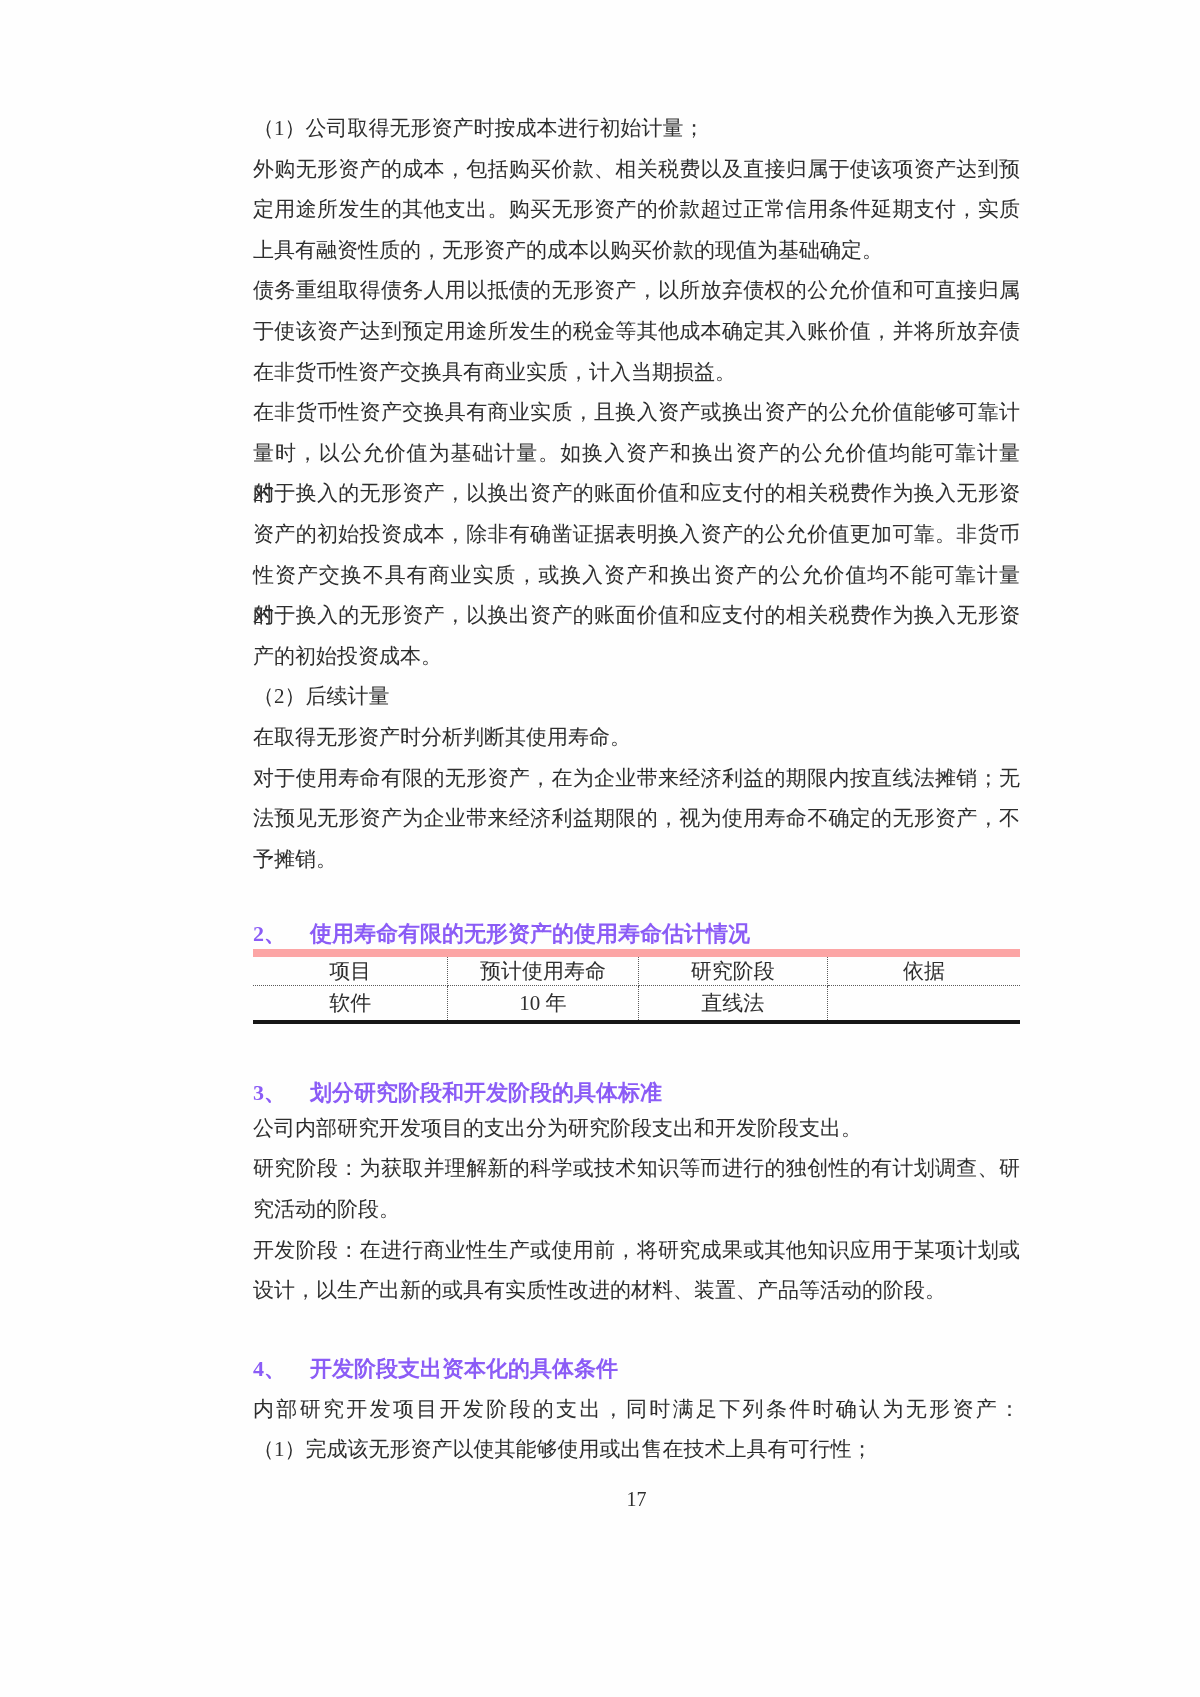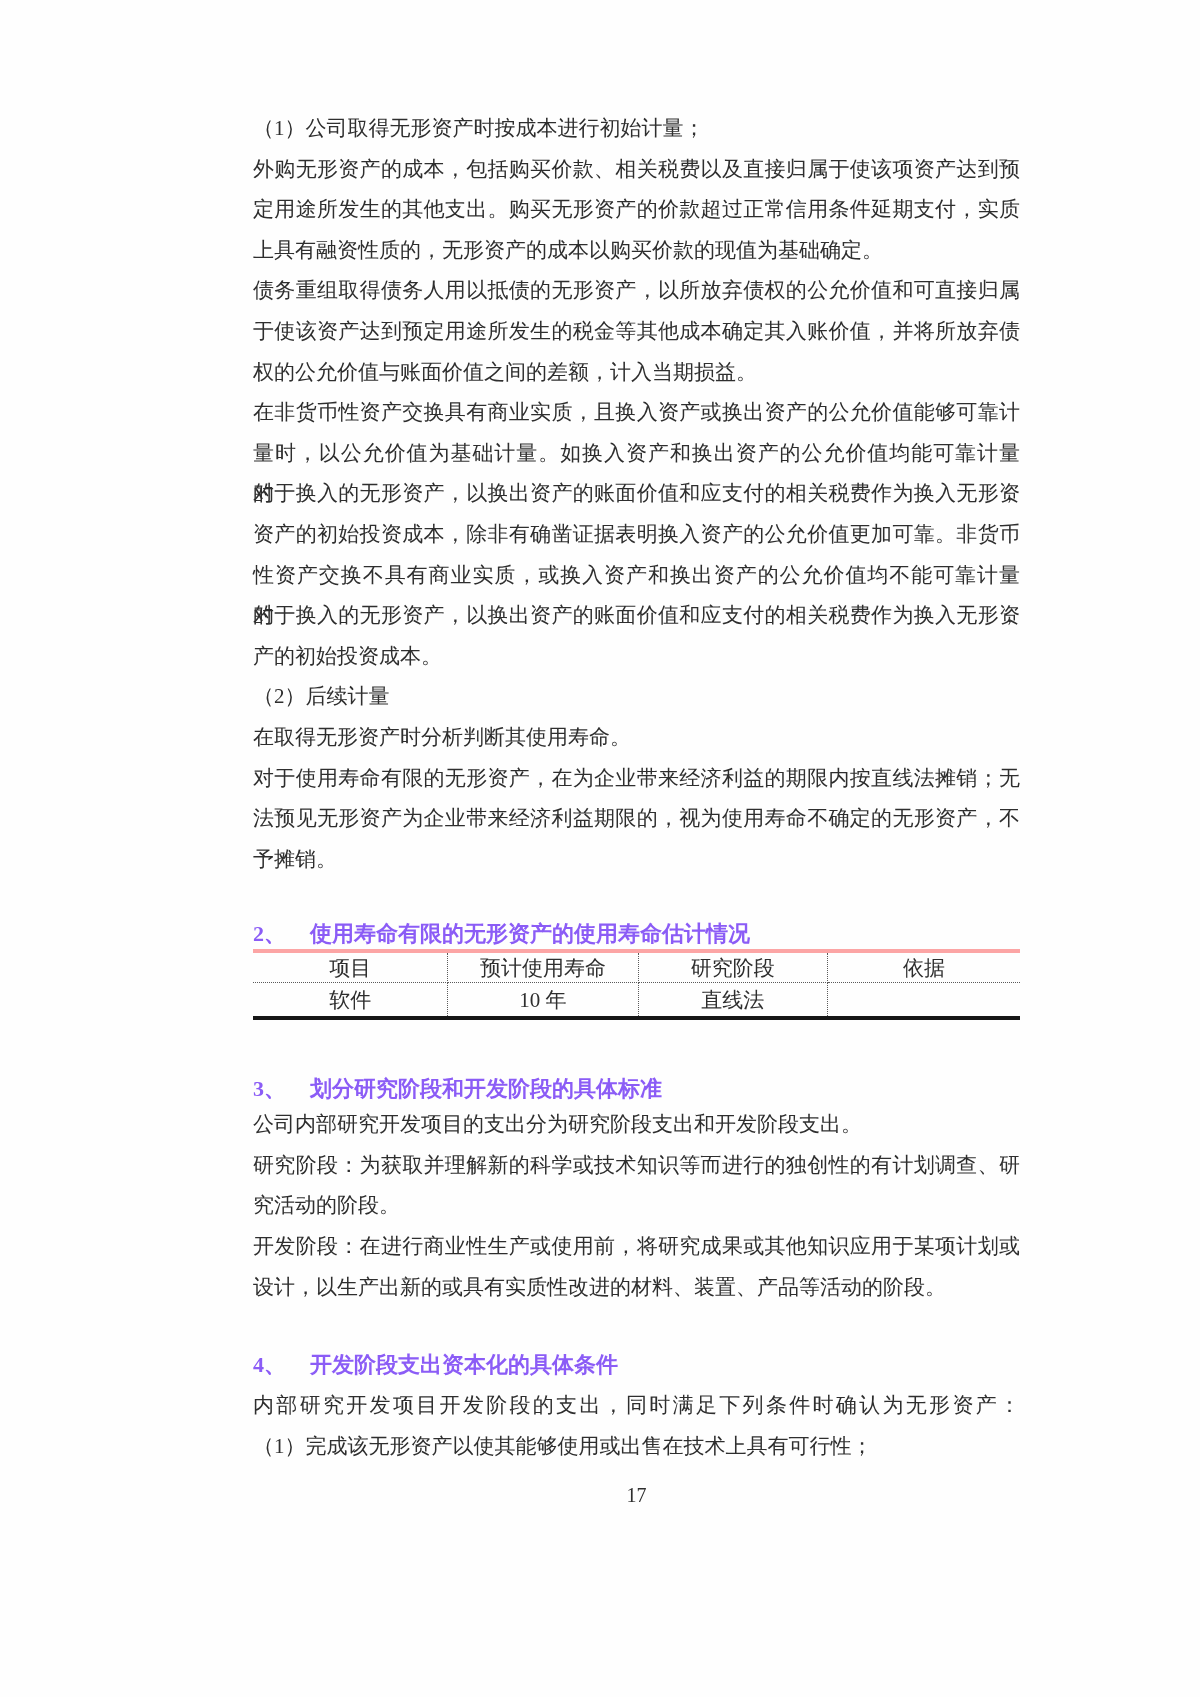--- a/index.html
+++ b/index.html
@@ -42,21 +42,21 @@
     display: inline-block;
     width: 57px;
   }
   .h2 { margin-top: 40px; }
   .h3 { margin-top: 54px; }
   .h4 { margin-top: 43px; }
   table.estimate {
     width: 767px;
     border-collapse: collapse;
     table-layout: fixed;
-    border-top: 4px solid #fca5a5;
+    border-top: 8px solid #fca5a5;
     border-bottom: 4px solid #161616;
   }
   table.estimate th, table.estimate td {
     font-weight: normal;
     font-size: 21px;
     text-align: center;
     vertical-align: middle;
     color: #2e2e2e;
     padding: 0;
   }
@@ -81,21 +81,21 @@
 <div class="page">
   <div class="content">
 
     <div class="sec1">
       <div class="tline">（1）公司取得无形资产时按成本进行初始计量；</div>
       <div class="tline j">外购无形资产的成本，包括购买价款、相关税费以及直接归属于使该项资产达到预</div>
       <div class="tline j">定用途所发生的其他支出。购买无形资产的价款超过正常信用条件延期支付，实质</div>
       <div class="tline">上具有融资性质的，无形资产的成本以购买价款的现值为基础确定。</div>
       <div class="tline j">债务重组取得债务人用以抵债的无形资产，以所放弃债权的公允价值和可直接归属</div>
       <div class="tline j">于使该资产达到预定用途所发生的税金等其他成本确定其入账价值，并将所放弃债</div>
-      <div class="tline">权的公允价值与账面价值之间的差额，计入当期损益。</div>
+      <div class="tline">在非货币性资产交换具有商业实质，计入当期损益。</div>
       <div class="tline j">在非货币性资产交换具有商业实质，且换入资产或换出资产的公允价值能够可靠计</div>
       <div class="tline j">量时，以公允价值为基础计量。如换入资产和换出资产的公允价值均能可靠计量的，</div>
       <div class="tline j">对于换入的无形资产，以换出资产的账面价值和应支付的相关税费作为换入无形资</div>
       <div class="tline j">资产的初始投资成本，除非有确凿证据表明换入资产的公允价值更加可靠。非货币</div>
       <div class="tline j">性资产交换不具有商业实质，或换入资产和换出资产的公允价值均不能可靠计量的，</div>
       <div class="tline j">对于换入的无形资产，以换出资产的账面价值和应支付的相关税费作为换入无形资</div>
       <div class="tline">产的初始投资成本。</div>
       <div class="tline">（2）后续计量</div>
       <div class="tline">在取得无形资产时分析判断其使用寿命。</div>
       <div class="tline j">对于使用寿命有限的无形资产，在为企业带来经济利益的期限内按直线法摊销；无</div>

